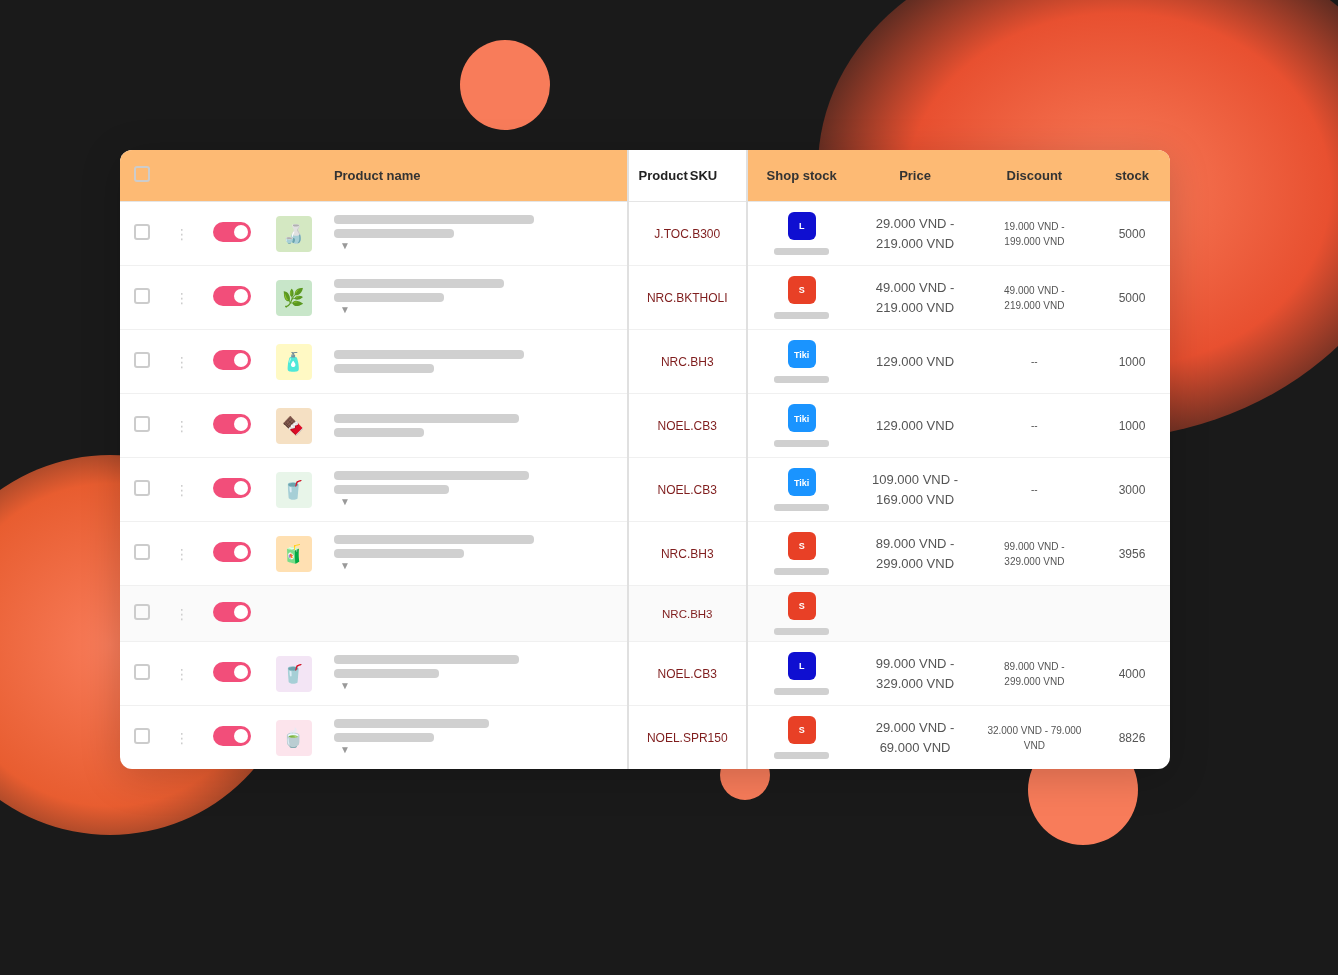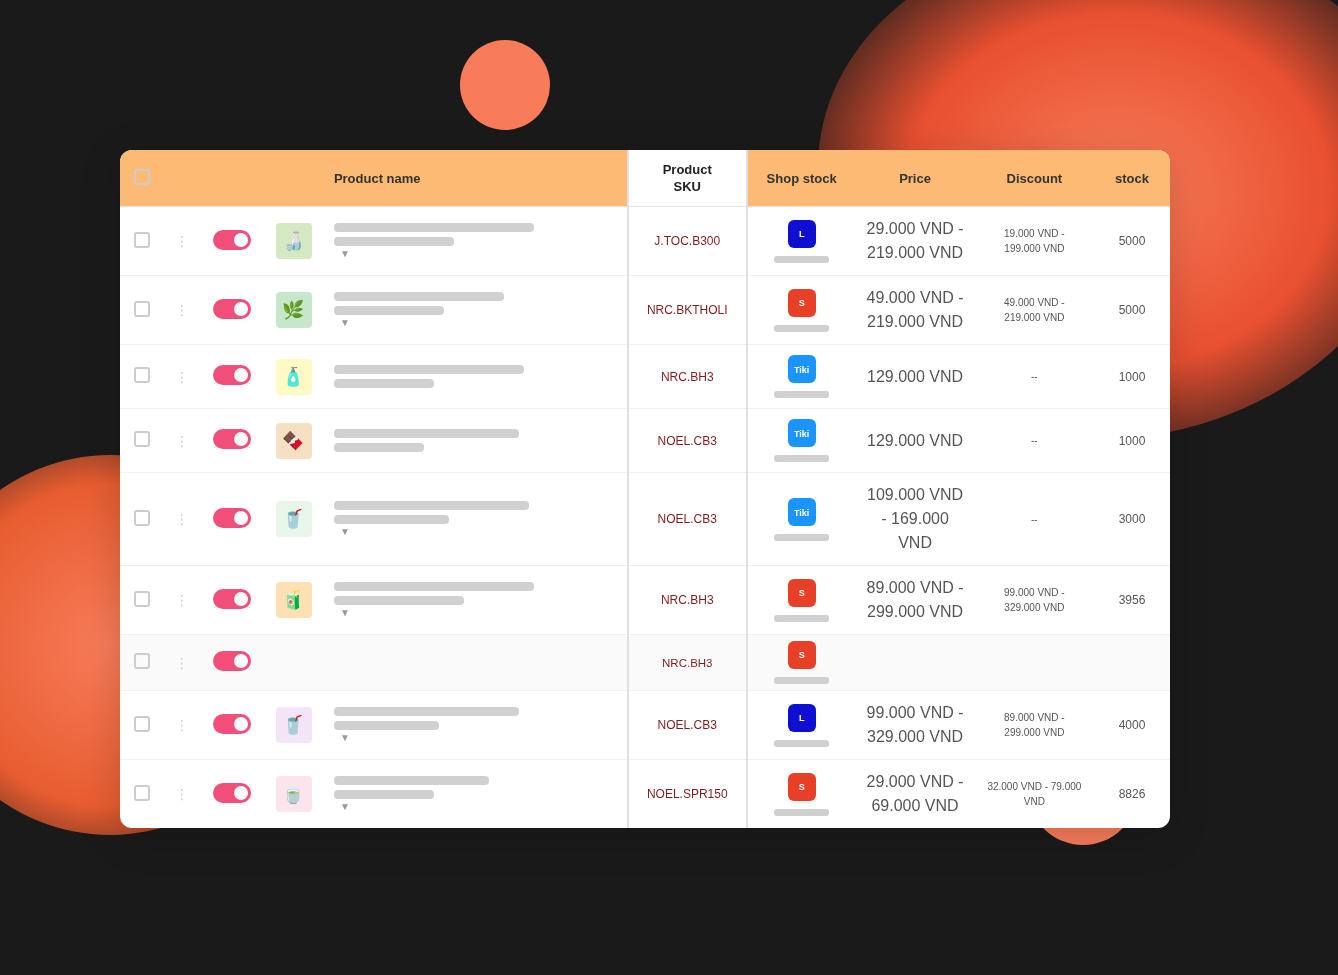--- a/index.html
+++ b/index.html
@@ -114,21 +114,21 @@
       background: #fff;
       border-left: 2px solid #e0e0e0;
       border-right: 2px solid #e0e0e0;
       font-size: 12px;
       font-weight: 500;
       color: #7f1d1d;
       position: relative;
       z-index: 2;
     }
     tbody td.col-price {
-      font-size: 16px;
+      font-size: 13px;
       color: #555;
       line-height: 1.5;
     }
     tbody td.col-discount {
       font-size: 10px;
       color: #555;
       line-height: 1.5;
     }
     tbody td.col-stock {
       font-size: 12px;
@@ -227,21 +227,21 @@
       padding-bottom: 6px;
     }
     .sub-row td.col-sku {
       background: #fafafa;
       font-size: 11.5px;
     }
 
     
     .sku-header-box {
       display: flex;
-      flex-direction: column;
+      flex-direction: row;
       align-items: center;
       gap: 2px;
     }
   </style>
 </head>
 <body>
 
 <div class="bg-blob blob-top-center"></div>
 <div class="bg-blob blob-left"></div>
 <div class="bg-blob blob-right-top"></div>

